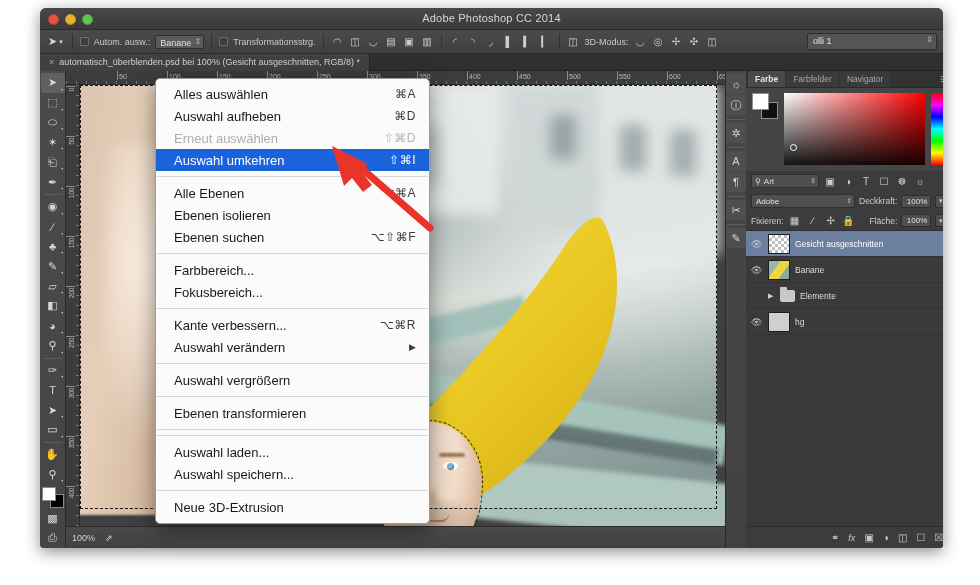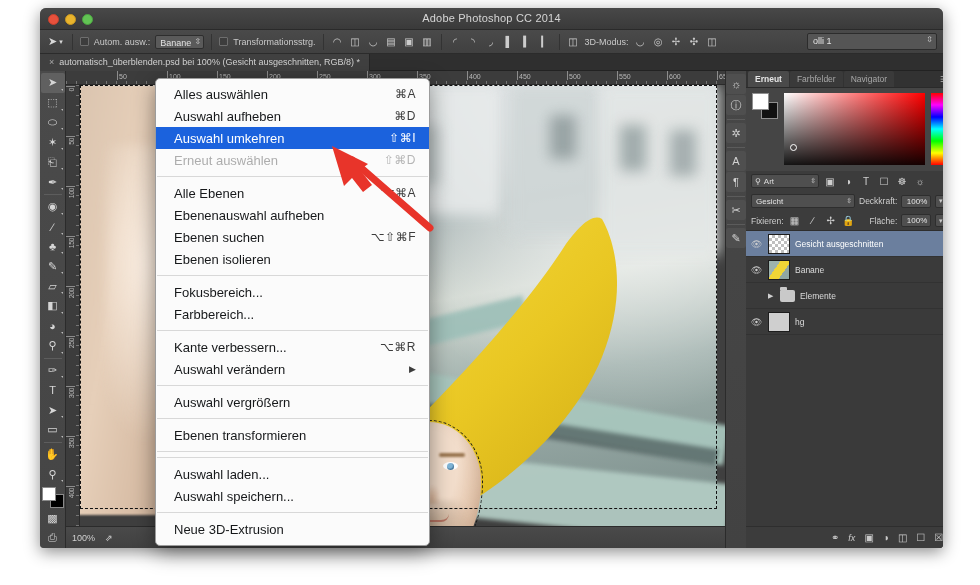--- a/index.html
+++ b/index.html
@@ -624,21 +624,21 @@
           <div class="rail-ico">¶</div>
           <div class="rail-div"></div>
           <div class="rail-ico">✂</div>
           <div class="rail-div"></div>
           <div class="rail-ico">✎</div>
         </div>
 
         <div class="panels">
 
           <div class="panel-tabs">
-            <div class="ptab active">Erneut</div>
+            <div class="ptab active">Farbe</div>
             <div class="ptab">Farbfelder</div>
             <div class="ptab">Navigator</div>
             <div class="panel-menu">☰</div>
           </div>
           <div class="color-panel">
             <div class="csw">
               <div class="b"></div>
               <div class="f"></div>
             </div>
             <div class="cfield">
@@ -656,21 +656,21 @@
               </div>
               <span class="lp-ico">▣</span>
               <span class="lp-ico">◑</span>
               <span class="lp-ico">T</span>
               <span class="lp-ico">☐</span>
               <span class="lp-ico">☸</span>
               <span class="lp-ico">☼</span>
             </div>
 
             <div class="lp-row">
-              <span class="blend-select">Gesicht</span>
+              <span class="blend-select">Adobe</span>
               <span>Deckkraft:</span>
               <span class="numbox">100%</span>
               <span class="stepper">▾</span>
             </div>
 
             <div class="lp-row">
               <span>Fixieren:</span>
               <span class="lp-ico">▦</span>
               <span class="lp-ico">∕</span>
               <span class="lp-ico">✢</span>
@@ -722,52 +722,48 @@
 
   <div class="ctx-menu" id="ctx-menu">
       <div class="ctx-item">
         <span>Alles auswählen</span>
         <span class="ctx-key">⌘A</span>
       </div>
       <div class="ctx-item">
         <span>Auswahl aufheben</span>
         <span class="ctx-key">⌘D</span>
       </div>
+      <div class="ctx-item disabled">
+        <span>Erneut auswählen</span>
+        <span class="ctx-key">⇧⌘D</span>
+      </div>
       <div class="ctx-item highlight">
         <span>Auswahl umkehren</span>
         <span class="ctx-key">⇧⌘I</span>
       </div>
-      <div class="ctx-item disabled">
-        <span>Erneut auswählen</span>
-        <span class="ctx-key">⇧⌘D</span>
-      </div>
       <div class="ctx-sep"></div>
       <div class="ctx-item">
         <span>Alle Ebenen</span>
         <span class="ctx-key">⌥⌘A</span>
       </div>
       <div class="ctx-item">
-        <span>Ebenenauswahl aufheben</span>
+        <span>Ebenen isolieren</span>
         <span class="ctx-key"></span>
       </div>
       <div class="ctx-item">
         <span>Ebenen suchen</span>
         <span class="ctx-key">⌥⇧⌘F</span>
       </div>
-      <div class="ctx-item">
-        <span>Ebenen isolieren</span>
+      <div class="ctx-sep"></div>
+      <div class="ctx-item">
+        <span>Farbbereich...</span>
         <span class="ctx-key"></span>
       </div>
-      <div class="ctx-sep"></div>
       <div class="ctx-item">
         <span>Fokusbereich...</span>
-        <span class="ctx-key"></span>
-      </div>
-      <div class="ctx-item">
-        <span>Farbbereich...</span>
         <span class="ctx-key"></span>
       </div>
       <div class="ctx-sep"></div>
       <div class="ctx-item">
         <span>Kante verbessern...</span>
         <span class="ctx-key">⌥⌘R</span>
       </div>
       <div class="ctx-item">
         <span>Auswahl verändern</span>
         <span class="submark">▶</span>

